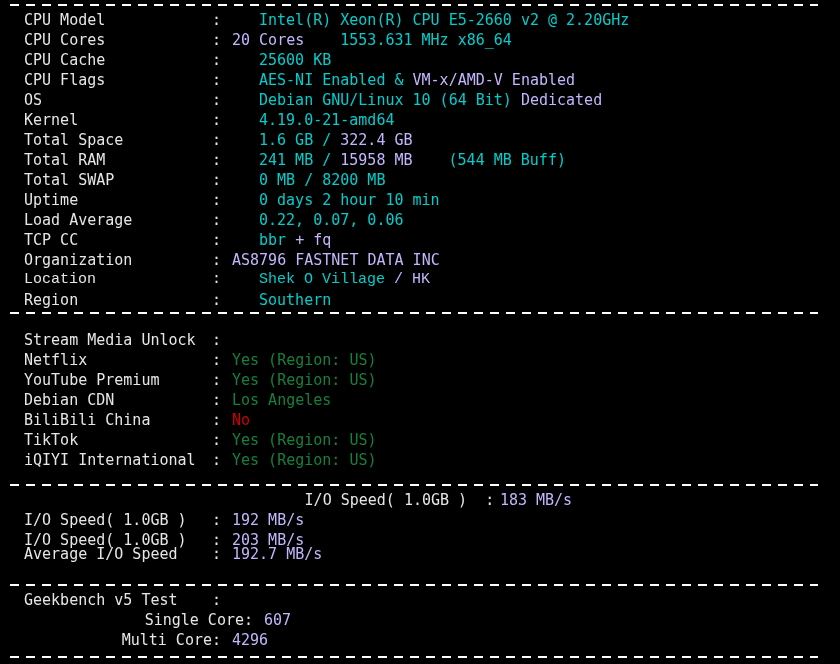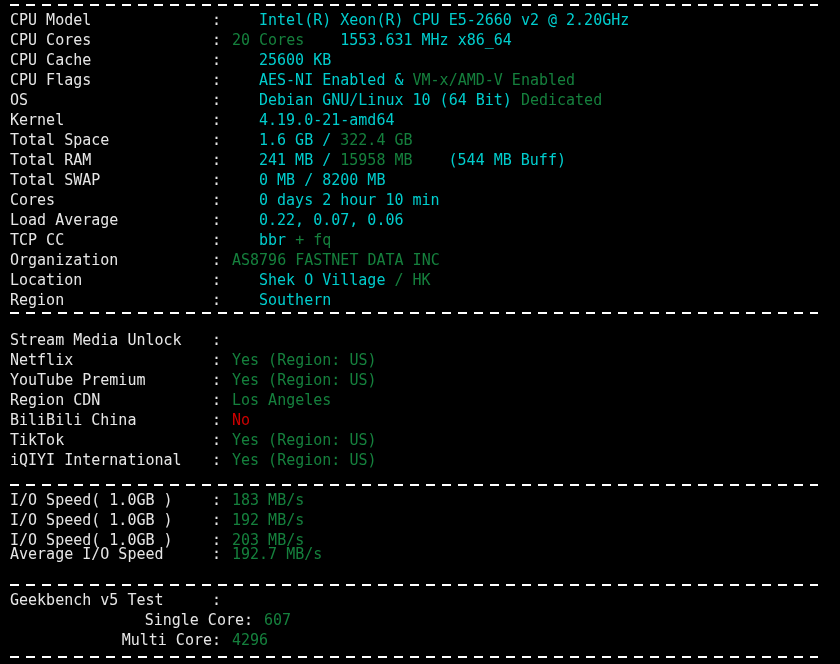--- a/index.html
+++ b/index.html
@@ -43,37 +43,37 @@
     position: absolute;
     left: 0;
     width: 840px;
     height: 20px;
     line-height: 20px;
     white-space: pre;
   }
   .label {
     display: inline-block;
     width: 212px;
-    padding-left: 10px;
+    padding-left: 24px;
     box-sizing: border-box;
     color: #e6e6e6;
   }
   .label.indent {
     text-align: right;
     padding-right: 0px;
   }
   .colon {
     display: inline-block;
     width: 20px;
     color: #e6e6e6;
   }
 
   
   .c-cyan   { color: #00cdcd; margin-left: 27px; }
-  .c-yellow { color: #15803d; }
+  .c-yellow { color: #c4b5fd; }
   .c-green  { color: #15803d; }
   .c-red    { color: #cd0000; }
 
   
   #watermark {
     position: absolute;
     left: 268px;
     top: 308px;
     font-family: "DejaVu Sans", "Liberation Sans", sans-serif;
     font-size: 33px;
@@ -98,38 +98,38 @@
   <div id="system-info-rows">
       <div class="row" style="top: 10px;"><span class="label">CPU Model</span><span class="colon">:</span><span class="c-cyan">Intel(R) Xeon(R) CPU E5-2660 v2 @ 2.20GHz</span></div>
       <div class="row" style="top: 30px;"><span class="label">CPU Cores</span><span class="colon">:</span><span class="c-yellow">20 Cores </span><span class="c-cyan">1553.631 MHz x86_64</span></div>
       <div class="row" style="top: 50px;"><span class="label">CPU Cache</span><span class="colon">:</span><span class="c-cyan">25600 KB</span></div>
       <div class="row" style="top: 70px;"><span class="label">CPU Flags</span><span class="colon">:</span><span class="c-cyan">AES-NI Enabled &amp; </span><span class="c-yellow">VM-x/AMD-V Enabled</span></div>
       <div class="row" style="top: 90px;"><span class="label">OS</span><span class="colon">:</span><span class="c-cyan">Debian GNU/Linux 10 (64 Bit) </span><span class="c-yellow">Dedicated</span></div>
       <div class="row" style="top: 110px;"><span class="label">Kernel</span><span class="colon">:</span><span class="c-cyan">4.19.0-21-amd64</span></div>
       <div class="row" style="top: 130px;"><span class="label">Total Space</span><span class="colon">:</span><span class="c-cyan">1.6 GB / </span><span class="c-yellow">322.4 GB</span></div>
       <div class="row" style="top: 150px;"><span class="label">Total RAM</span><span class="colon">:</span><span class="c-cyan">241 MB / </span><span class="c-yellow">15958 MB </span><span class="c-cyan">(544 MB Buff)</span></div>
       <div class="row" style="top: 170px;"><span class="label">Total SWAP</span><span class="colon">:</span><span class="c-cyan">0 MB / 8200 MB</span></div>
-      <div class="row" style="top: 190px;"><span class="label">Cores</span><span class="colon">:</span><span class="c-cyan">0 days 2 hour 10 min</span></div>
+      <div class="row" style="top: 190px;"><span class="label">Uptime</span><span class="colon">:</span><span class="c-cyan">0 days 2 hour 10 min</span></div>
       <div class="row" style="top: 210px;"><span class="label">Load Average</span><span class="colon">:</span><span class="c-cyan">0.22, 0.07, 0.06</span></div>
       <div class="row" style="top: 230px;"><span class="label">TCP CC</span><span class="colon">:</span><span class="c-cyan">bbr </span><span class="c-yellow">+ fq</span></div>
       <div class="row" style="top: 250px;"><span class="label">Organization</span><span class="colon">:</span><span class="c-yellow">AS8796 FASTNET DATA INC</span></div>
-      <div class="row" style="top: 270px;"><span class="label">Location</span><span class="colon">:</span><span class="c-cyan">Shek O Village </span><span class="c-yellow">/ HK</span></div>
+      <div class="row" style="top: 270px; font-family: Liberation Mono, monospace;"><span class="label">Location</span><span class="colon">:</span><span class="c-cyan">Shek O Village </span><span class="c-yellow">/ HK</span></div>
       <div class="row" style="top: 290px;"><span class="label">Region</span><span class="colon">:</span><span class="c-cyan">Southern</span></div>
     </div>
   <div id="stream-media-rows">
       <div class="row" style="top: 330px;"><span class="label">Stream Media Unlock</span><span class="colon">:</span></div>
       <div class="row" style="top: 350px;"><span class="label">Netflix</span><span class="colon">:</span><span class="c-green">Yes (Region: US)</span></div>
       <div class="row" style="top: 370px;"><span class="label">YouTube Premium</span><span class="colon">:</span><span class="c-green">Yes (Region: US)</span></div>
-      <div class="row" style="top: 390px;"><span class="label">Region CDN</span><span class="colon">:</span><span class="c-green">Los Angeles</span></div>
+      <div class="row" style="top: 390px;"><span class="label">Debian CDN</span><span class="colon">:</span><span class="c-green">Los Angeles</span></div>
       <div class="row" style="top: 410px;"><span class="label">BiliBili China</span><span class="colon">:</span><span class="c-red">No</span></div>
       <div class="row" style="top: 430px;"><span class="label">TikTok</span><span class="colon">:</span><span class="c-green">Yes (Region: US)</span></div>
       <div class="row" style="top: 450px;"><span class="label">iQIYI International</span><span class="colon">:</span><span class="c-green">Yes (Region: US)</span></div>
     </div>
   <div id="io-speed-rows">
-      <div class="row" style="top: 490px;"><span class="label">I/O Speed( 1.0GB )</span><span class="colon">:</span><span class="c-yellow">183 MB/s</span></div>
+      <div class="row" style="top: 490px; text-align: center;"><span class="label">I/O Speed( 1.0GB )</span><span class="colon">:</span><span class="c-yellow">183 MB/s</span></div>
       <div class="row" style="top: 510px;"><span class="label">I/O Speed( 1.0GB )</span><span class="colon">:</span><span class="c-yellow">192 MB/s</span></div>
       <div class="row" style="top: 530px;"><span class="label">I/O Speed( 1.0GB )</span><span class="colon">:</span><span class="c-yellow">203 MB/s</span></div>
       <div class="row" style="top: 544px;"><span class="label">Average I/O Speed</span><span class="colon">:</span><span class="c-yellow">192.7 MB/s</span></div>
     </div>
   <div id="geekbench-rows">
       <div class="row" style="top: 590px;"><span class="label">Geekbench v5 Test</span><span class="colon">:</span></div>
       <div class="row" style="top: 610px; margin-left: 32px;"><span class="label indent">Single Core</span><span class="colon">:</span><span class="c-yellow">607</span></div>
       <div class="row" style="top: 630px;"><span class="label indent">Multi Core</span><span class="colon">:</span><span class="c-yellow">4296</span></div>
     </div>
 

